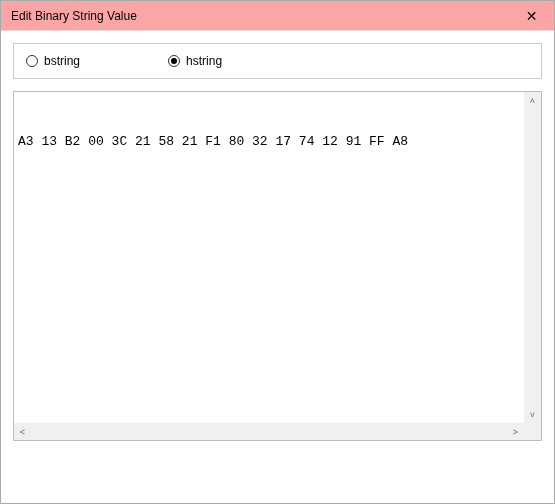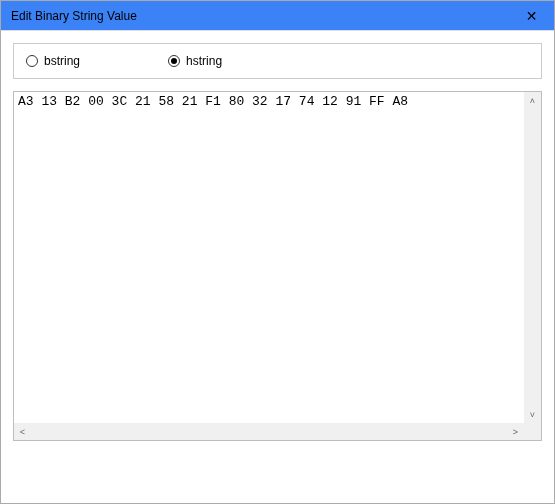--- a/index.html
+++ b/index.html
@@ -13,21 +13,21 @@
     height: 504px;
     overflow: hidden;
     border: 1px solid #aaa;
   }
   .titlebar {
     display: flex;
     align-items: center;
     justify-content: space-between;
     height: 30px;
     padding: 0 0 0 10px;
-    background: #3b82f6;
+    background: #fca5a5;
     border-bottom: 1px solid #ddd;
   }
   .titlebar .title {
     font-size: 12px;
     color: #000;
   }
   .close-btn {
     width: 45px;
     height: 30px;
     display: flex;
@@ -85,20 +85,21 @@
     padding: 2px 4px;
     font-family: "Courier New", monospace;
     font-size: 13px;
     border: none;
     outline: none;
     resize: none;
     white-space: pre;
     overflow: hidden;
     color: #000;
     background: transparent;
+    margin-top: 40px;
   }
   .scroll-v {
     position: absolute;
     right: 0;
     top: 0;
     bottom: 17px;
     width: 17px;
     background: #f0f0f0;
     display: flex;
     flex-direction: column;

